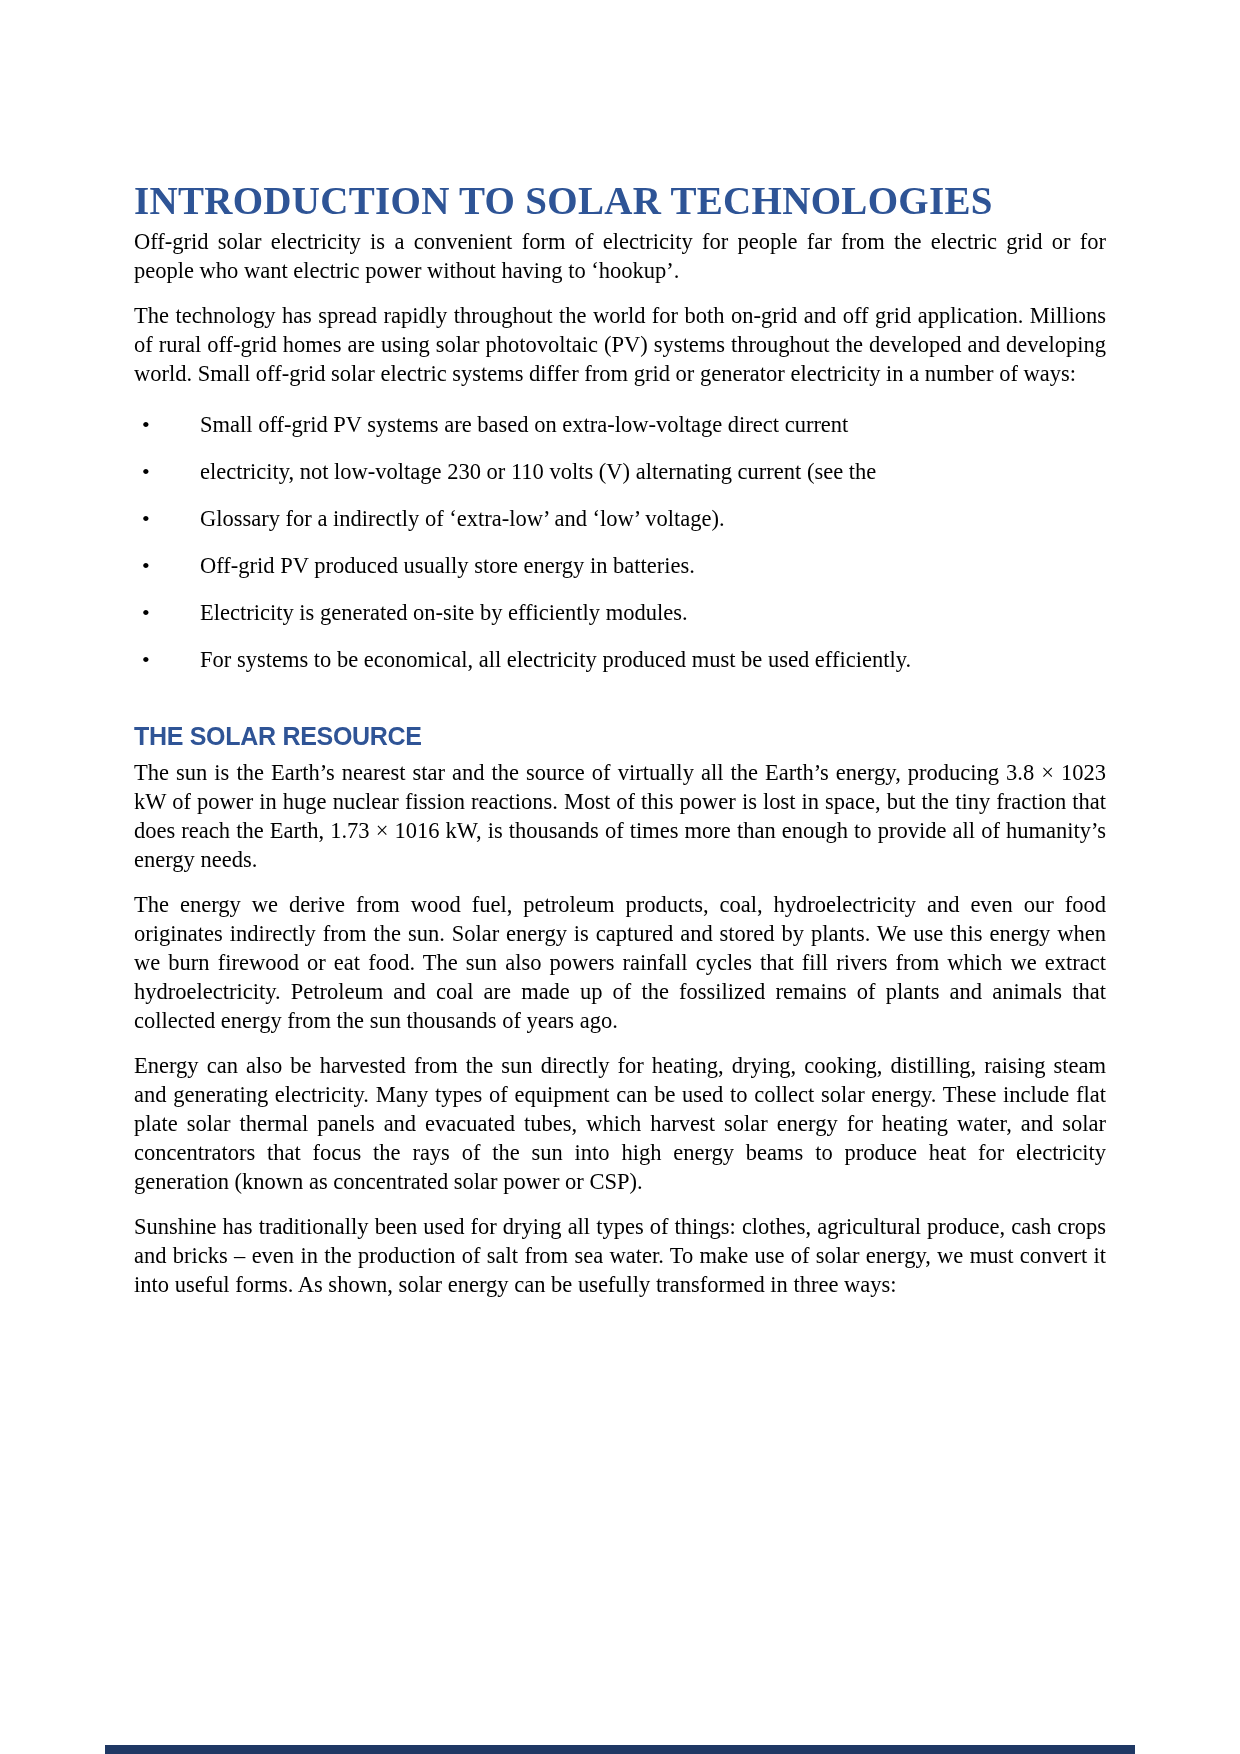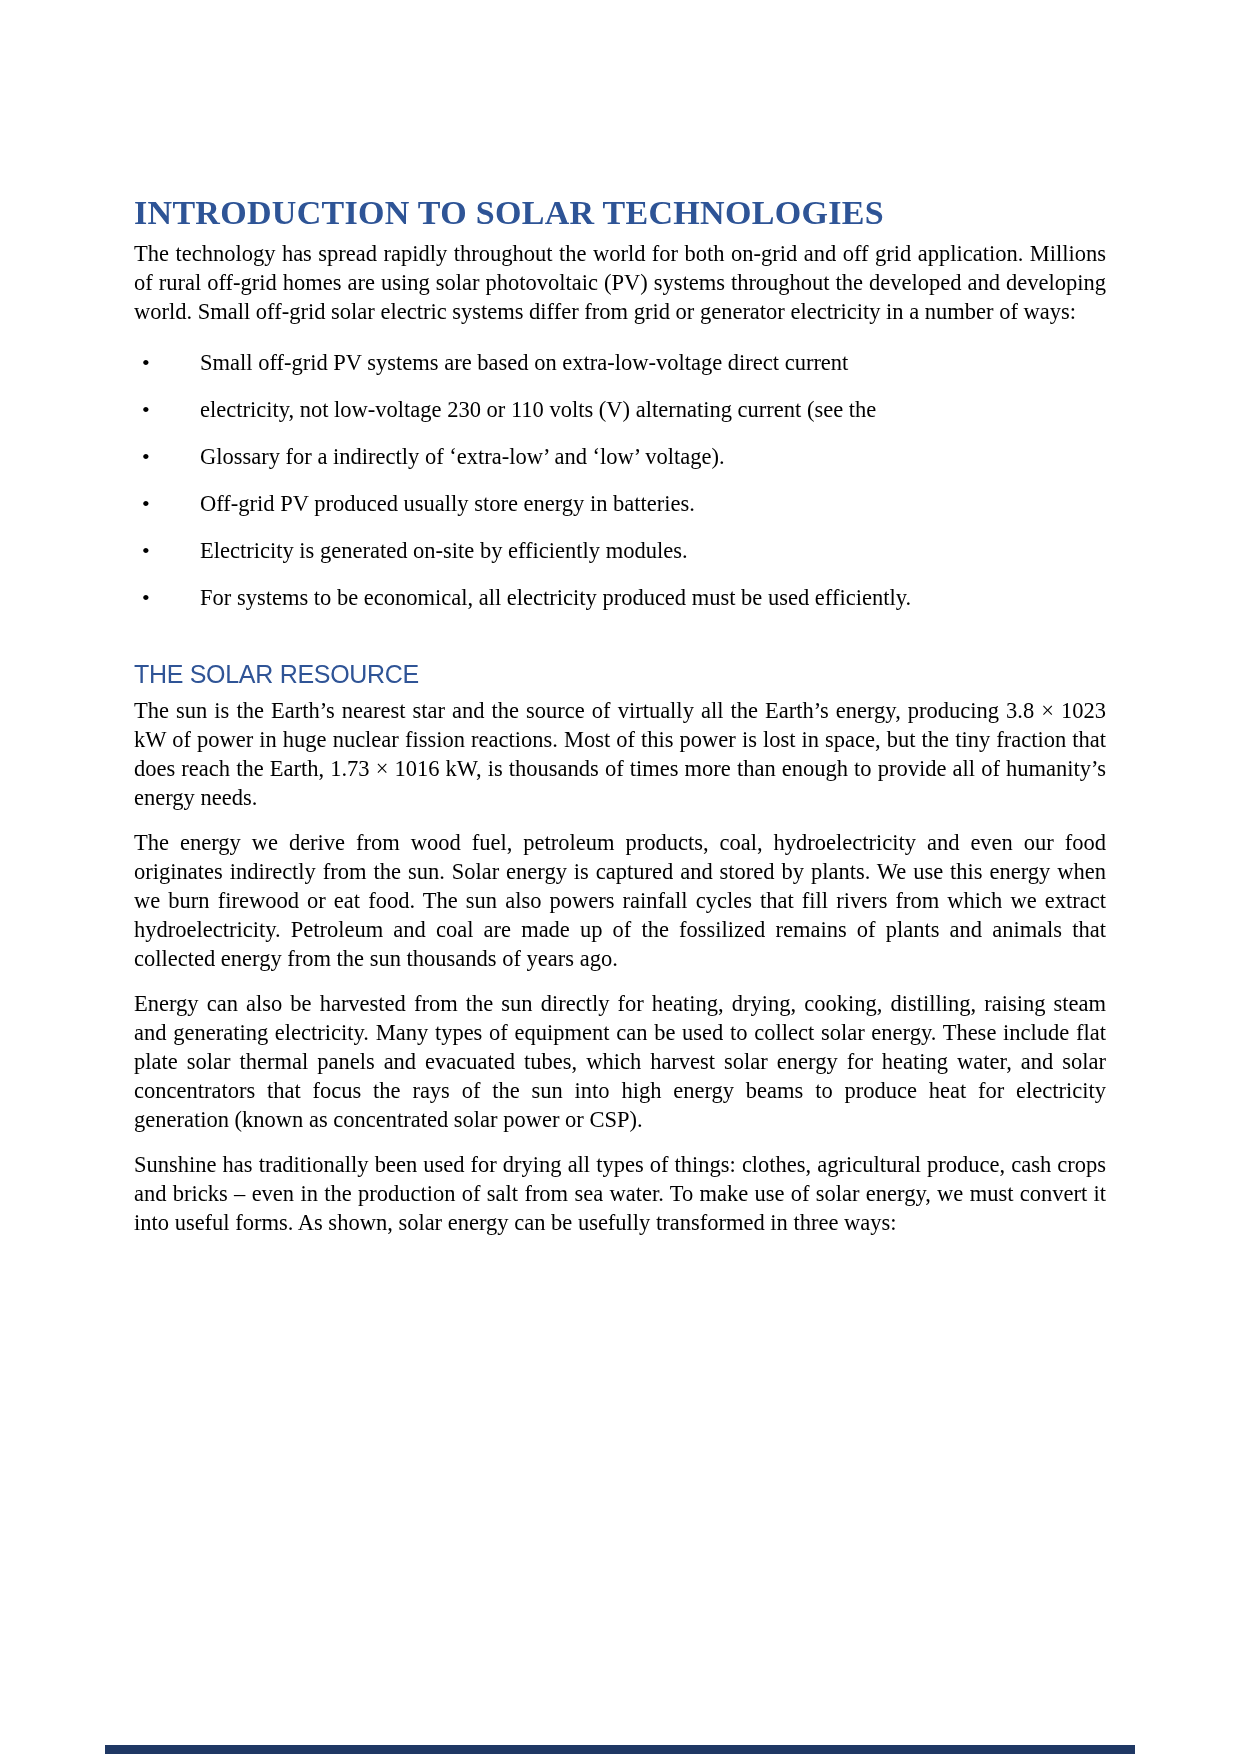--- a/index.html
+++ b/index.html
@@ -9,23 +9,23 @@
     height: 1754px;
     background: #ffffff;
     box-sizing: border-box;
     padding: 183px 134px 0 134px;
     font-family: "Liberation Serif", serif;
     font-size: 22.5px;
     color: #000000;
     overflow: hidden;
   }
   .doc-title {
-    margin: 12px 0 8px 0;
+    margin: 0 0 8px 0;
     font-family: "Liberation Serif", serif;
-    font-size: 34px;
+    font-size: 39px;
     font-weight: bold;
     color: #2E5496;
     letter-spacing: 0.3px;
     line-height: 36px;
   }
   p.para {
     margin: 0 0 16px 0;
     line-height: 29px;
     text-align: justify;
     text-align-last: left;
@@ -45,21 +45,21 @@
     flex: 0 0 58px;
     padding-left: 8px;
     box-sizing: content-box;
     font-size: 22px;
   }
   ul.bullets li .btext { flex: 1 1 auto; }
   h2.section-heading {
     margin: 48px 0 7px 0;
     font-family: "Liberation Sans", sans-serif;
     font-size: 25px;
-    font-weight: 400;
+    font-weight: 700;
     color: #2F5496;
     letter-spacing: -0.3px;
     line-height: 29px;
   }
   h2.section-heading.big-gap { margin-top: 106px; }
   .footer-bar {
     position: absolute;
     left: 105px;
     bottom: 0;
     width: 1030px;
@@ -67,20 +67,21 @@
     background: #1F3864;
   }
 </style>
 </head>
 <body>
 
 <div class="page">
 
   <h1 class="doc-title">INTRODUCTION TO SOLAR TECHNOLOGIES</h1>
 
+  <p class="para">Off-grid solar electricity is a convenient form of electricity for people far from the electric grid or for people who want electric power without having to ‘hookup’.</p>
   <p class="para">The technology has spread rapidly throughout the world for both on-grid and off grid application. Millions of rural off-grid homes are using solar photovoltaic (PV) systems throughout the developed and developing world. Small off-grid solar electric systems differ from grid or generator electricity in a number of ways:</p>
 
   <ul class="bullets">
     <li>
       <span class="dot">•</span>
       <span class="btext">Small off-grid PV systems are based on extra-low-voltage direct current</span>
     </li>
     <li>
       <span class="dot">•</span>
       <span class="btext">electricity, not low-voltage 230 or 110 volts (V) alternating current (see the</span>

